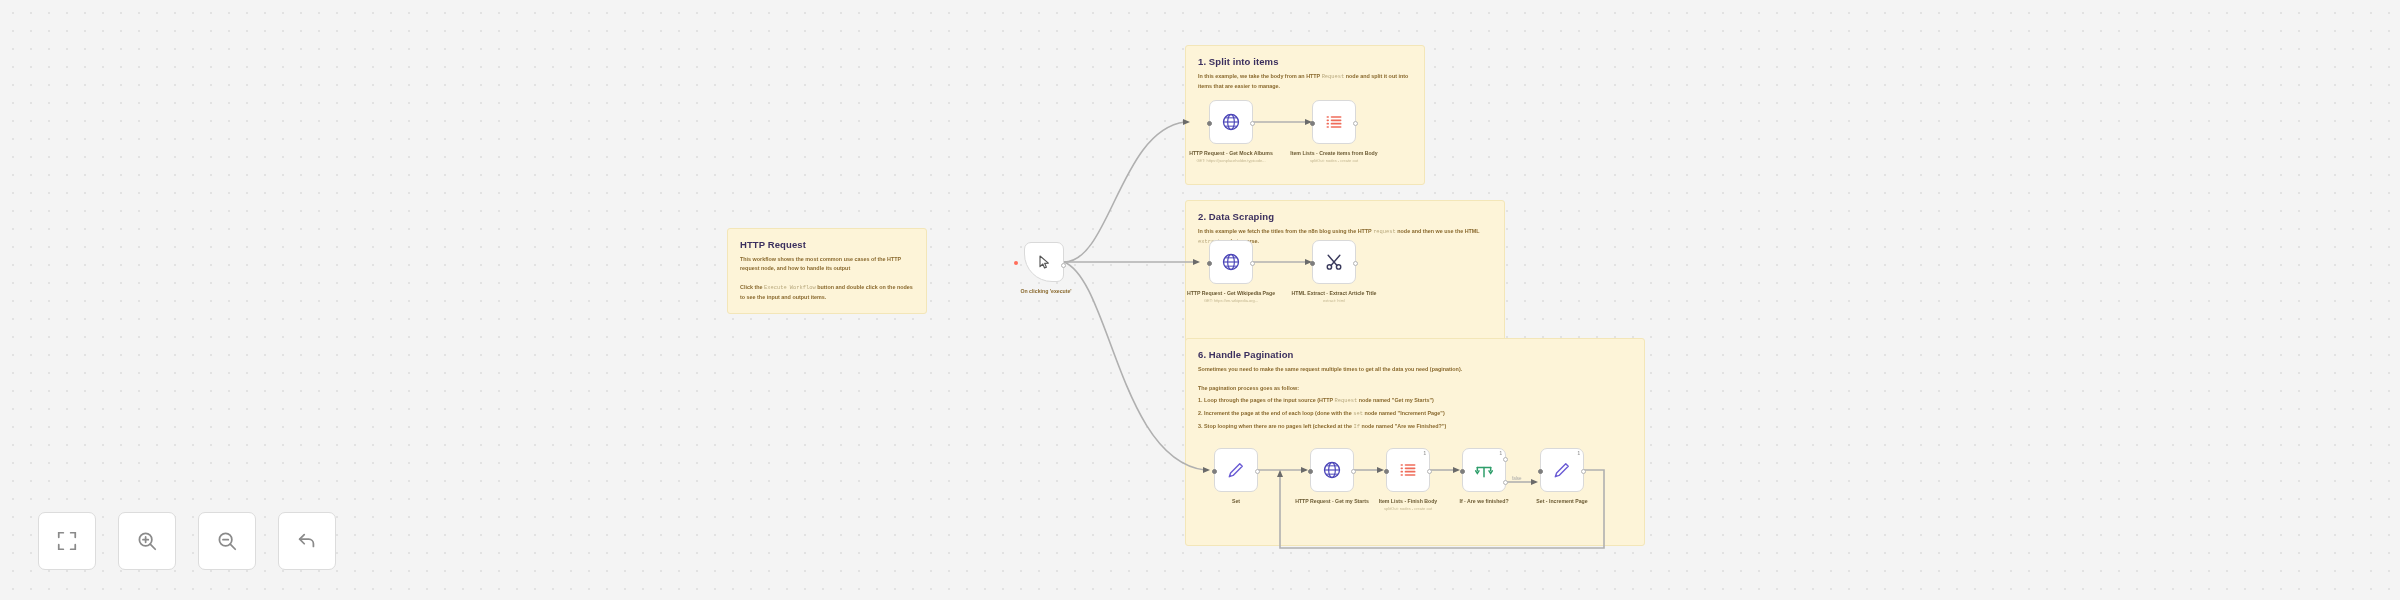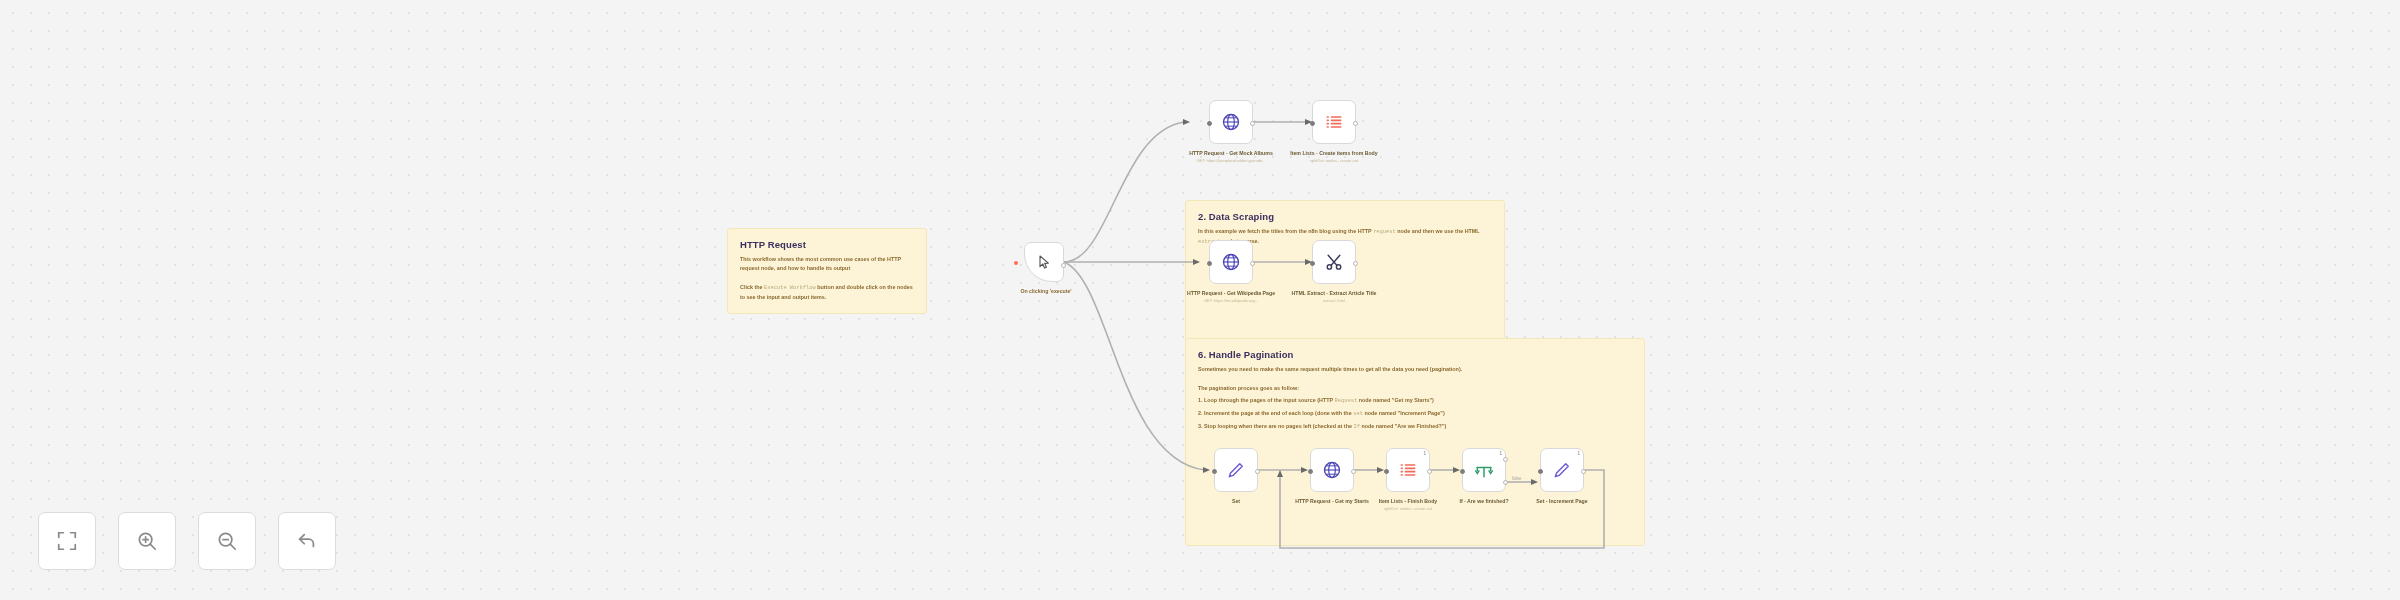--- a/index.html
+++ b/index.html
@@ -205,20 +205,30 @@
       <p>This workflow shows the most common use cases of the HTTP request node, and how to handle its output</p>
       <div class="spacer"></div>
       <p>
         <span>Click the</span>
         <span class="mono">Execute Workflow</span>
         <span>button and double click on the nodes to see the input and output items.</span>
       </p>
     </div>
   </div>
 
+  <div class="sticky" id="sticky-split">
+    <div class="sticky-title">1. Split into items</div>
+    <div class="sticky-body">
+      <p>
+        <span>In this example, we take the body from an HTTP</span>
+        <span class="mono">Request</span>
+        <span>node and split it out into items that are easier to manage.</span>
+      </p>
+    </div>
+  </div>
 
   <div class="sticky" id="sticky-scrape">
     <div class="sticky-title">2. Data Scraping</div>
     <div class="sticky-body">
       <p>
         <span>In this example we fetch the titles from the n8n blog using the HTTP</span>
         <span class="mono">request</span>
         <span>node and then we use the HTML</span>
         <span class="mono">extract</span>
         <span>node to parse.</span>

